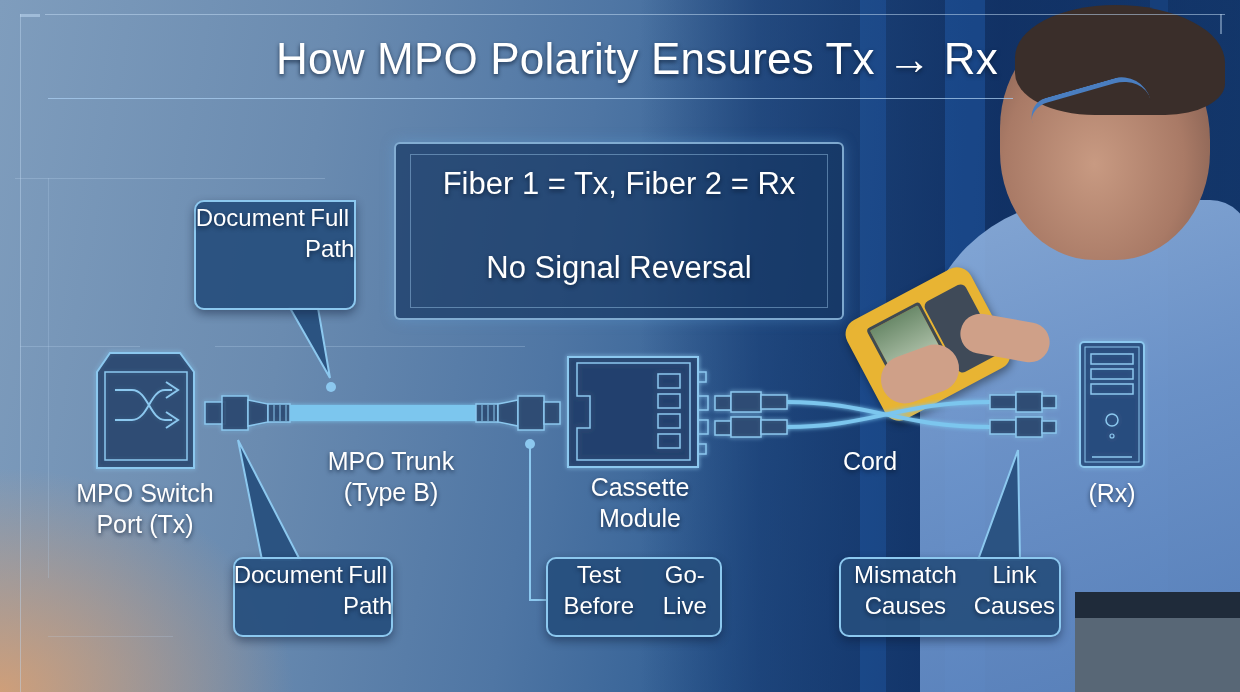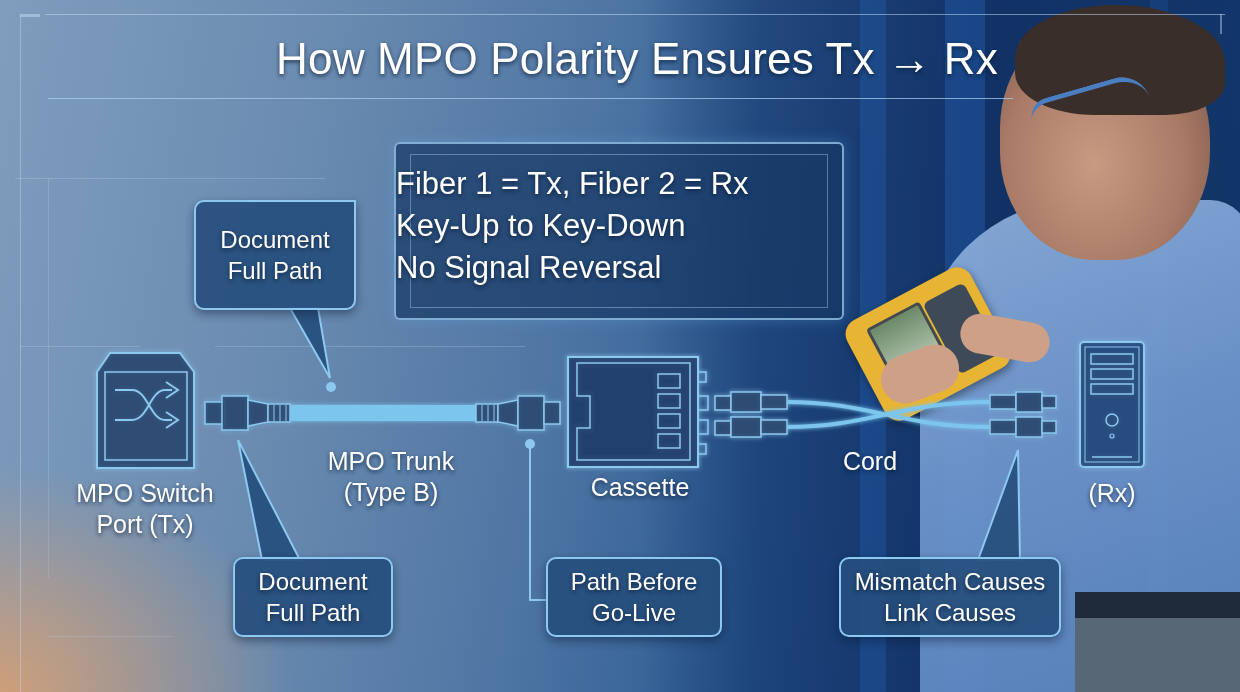--- a/index.html
+++ b/index.html
@@ -77,33 +77,33 @@
     position: absolute; left: 394px; top: 142px; width: 450px; height: 178px;
     background: rgba(22,56,100,0.72);
     border: 2px solid rgba(160,205,240,0.75);
     border-radius: 6px;
     box-shadow: 0 0 14px rgba(100,170,230,0.35);
   }
   .rule-inner {
     position: absolute; inset: 10px 14px; border: 1px solid rgba(160,205,240,0.45);
   }
   .rule-line {
-    position: absolute; left: 0; right: 0; text-align: left; font-size: 31px;
+    position: absolute; left: 0; right: 0; text-align: center; font-size: 31px;
   }
 
   
   .callout {
     position: absolute;
     background: rgba(38,78,125,0.92);
     border: 2px solid #8cc8ef;
     border-radius: 10px;
     text-align: center;
     font-size: 24px; line-height: 31px;
     box-shadow: 0 4px 10px rgba(10,25,50,0.45);
-    display: flex; flex-direction: column; justify-content: center;
+    display: flex; justify-content: center;
   }
   .callout span { display: block; }
 
   .label {
     position: absolute; text-align: center; font-size: 25px; line-height: 31px;
   }
   .label span { display: block; }
 
   svg.overlay { position: absolute; left: 0; top: 0; }
 </style>
@@ -138,21 +138,20 @@
 <div class="vline" style="left:48px;top:178px;height:400px;opacity:.5"></div>
 <div class="hline" style="left:20px;top:346px;width:120px;opacity:.5"></div>
 <div class="hline" style="left:215px;top:346px;width:310px;opacity:.5"></div>
 <div class="hline" style="left:48px;top:636px;width:125px;opacity:.4"></div>
 
 <h1 class="title txt-shadow">How MPO Polarity Ensures Tx → Rx</h1>
 
 <div class="rule-box">
   <div class="rule-inner"></div>
   <div class="rule-line txt-shadow" style="top:22px">Fiber 1 = Tx, Fiber 2 = Rx</div>
-  <div class="rule-line txt-shadow" style="top:64px">Key-Up to Key-Down</div>
   <div class="rule-line txt-shadow" style="top:106px">No Signal Reversal</div>
 </div>
 
 <svg class="overlay" width="1240" height="692" viewBox="0 0 1240 692">
   <defs>
     <filter id="glow" x="-20%" y="-20%" width="140%" height="140%">
       <feGaussianBlur stdDeviation="2" result="b"></feGaussianBlur>
       <feMerge>
           <feMergeNode in="b"></feMergeNode>
           <feMergeNode in="SourceGraphic"></feMergeNode>
@@ -253,36 +252,37 @@
 <div class="label txt-shadow" style="left:55px;top:478px;width:180px">
   <span>MPO Switch</span>
   <span>Port (Tx)</span>
 </div>
 <div class="label txt-shadow" style="left:306px;top:446px;width:170px">
   <span>MPO Trunk</span>
   <span>(Type B)</span>
 </div>
 <div class="label txt-shadow" style="left:560px;top:472px;width:160px">
   <span>Cassette</span>
+  <span>Module</span>
 </div>
 <div class="label txt-shadow" style="left:790px;top:446px;width:160px">
   <span>Cord</span>
 </div>
 <div class="label txt-shadow" style="left:1032px;top:478px;width:160px">
   <span>(Rx)</span>
 </div>
 
 <div class="callout txt-shadow" style="left:194px;top:200px;width:162px;height:110px;border-top-right-radius:0">
   <span>Document</span>
   <span>Full Path</span>
 </div>
 <div class="callout txt-shadow" style="left:233px;top:557px;width:160px;height:80px">
   <span>Document</span>
   <span>Full Path</span>
 </div>
 <div class="callout txt-shadow" style="left:546px;top:557px;width:176px;height:80px">
-  <span>Path Before</span>
+  <span>Test Before</span>
   <span>Go-Live</span>
 </div>
 <div class="callout txt-shadow" style="left:839px;top:557px;width:222px;height:80px">
   <span>Mismatch Causes</span>
   <span>Link Causes</span>
 </div>
 
 </body></html>

